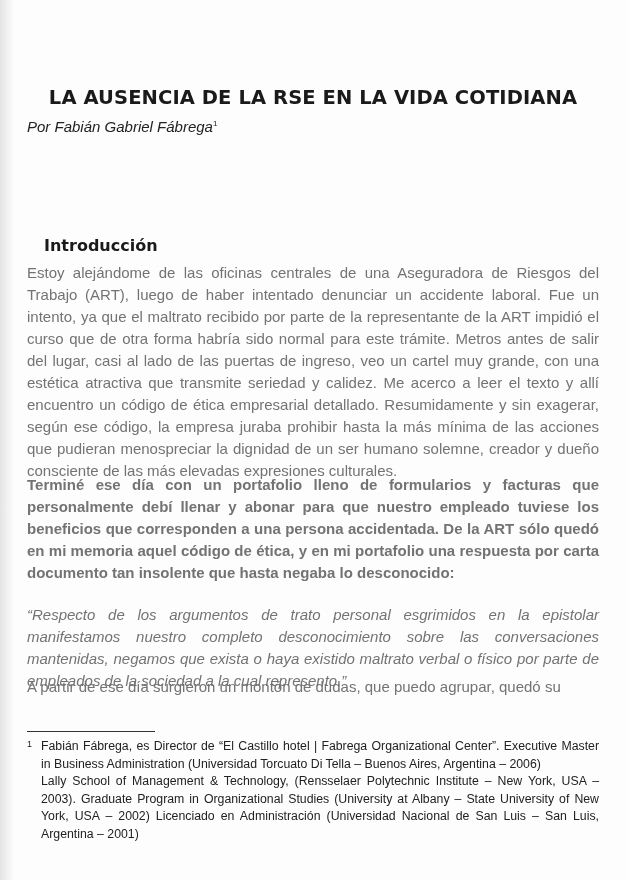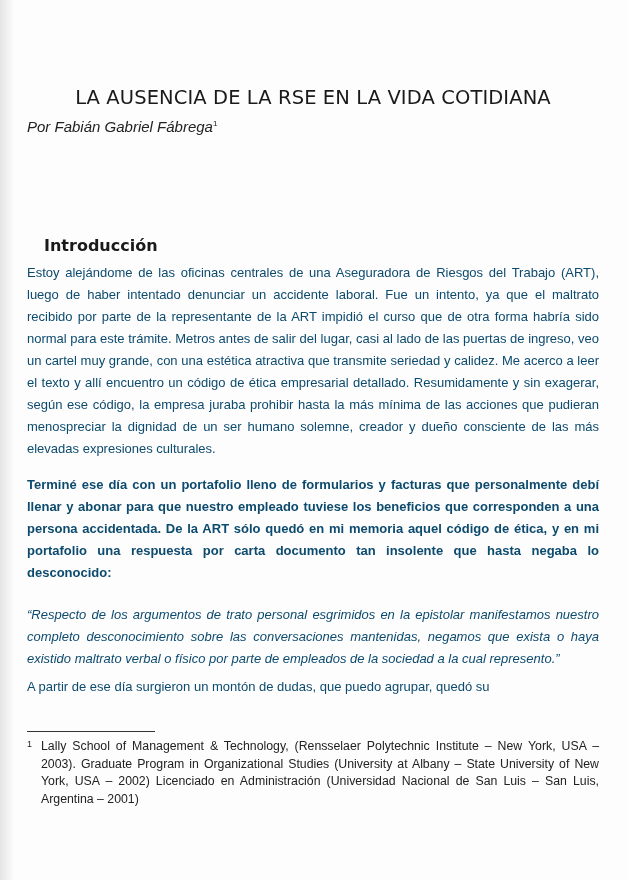--- a/index.html
+++ b/index.html
@@ -28,21 +28,21 @@
       top: 0;
       width: 572px;
     }
     .title {
       position: absolute;
       top: 86px;
       left: 0;
       width: 572px;
       text-align: center;
       font-family: "DejaVu Sans", sans-serif;
-      font-weight: normal;
+      font-weight: bold;
       font-size: 19.5px;
       letter-spacing: 0.1px;
       color: #1a1a1a;
       white-space: nowrap;
     }
     .byline {
       position: absolute;
       top: 118px;
       left: 0;
       width: 572px;
@@ -61,24 +61,24 @@
       left: 0;
       font-family: "DejaVu Sans", sans-serif;
       font-weight: bold;
       font-size: 16px;
       color: #1a1a1a;
     }
     .body-text {
       position: absolute;
       left: 0;
       width: 572px;
-      font-size: 13px;
+      font-size: 15px;
       line-height: 22px;
       text-align: justify;
-      color: #0c4a6e;
+      color: #737373;
       margin: 0;
     }
     .p1 { top: 262px; }
     .p2 { top: 474px; font-weight: bold; }
     .p3 { top: 604px; font-style: italic; }
     .p4 { top: 676px; text-align: left; white-space: nowrap; }
     .footnote-rule {
       position: absolute;
       top: 731px;
       left: 0;
@@ -127,16 +127,17 @@
   <p class="body-text p1">Estoy alejándome de las oficinas centrales de una Aseguradora de Riesgos del Trabajo (ART), luego de haber intentado denunciar un accidente laboral. Fue un intento, ya que el maltrato recibido por parte de la representante de la ART impidió el curso que de otra forma habría sido normal para este trámite. Metros antes de salir del lugar, casi al lado de las puertas de ingreso, veo un cartel muy grande, con una estética atractiva que transmite seriedad y calidez. Me acerco a leer el texto y allí encuentro un código de ética empresarial detallado. Resumidamente y sin exagerar, según ese código, la empresa juraba prohibir hasta la más mínima de las acciones que pudieran menospreciar la dignidad de un ser humano solemne, creador y dueño consciente de las más elevadas expresiones culturales.</p>
   <p class="body-text p2">Terminé ese día con un portafolio lleno de formularios y facturas que personalmente debí llenar y abonar para que nuestro empleado tuviese los beneficios que corresponden a una persona accidentada. De la ART sólo quedó en mi memoria aquel código de ética, y en mi portafolio una respuesta por carta documento tan insolente que hasta negaba lo desconocido:</p>
   <p class="body-text p3">“Respecto de los argumentos de trato personal esgrimidos en la epistolar manifestamos nuestro completo desconocimiento sobre las conversaciones mantenidas, negamos que exista o haya existido maltrato verbal o físico por parte de empleados de la sociedad a la cual represento.”</p>
   <p class="body-text p4">A partir de ese día surgieron un montón de dudas, que puedo agrupar, quedó su</p>
 
   <div class="footnote-rule"></div>
 
   <div class="footnote">
     <span class="fn-mark">1</span>
     <div class="fn-body">
+      <span class="fn-line">Fabián Fábrega, es Director de “El Castillo hotel | Fabrega Organizational Center”. Executive Master in Business Administration (Universidad Torcuato Di Tella – Buenos Aires, Argentina – 2006)</span>
       <span class="fn-line">Lally School of Management &amp; Technology, (Rensselaer Polytechnic Institute – New York, USA – 2003). Graduate Program in Organizational Studies (University at Albany – State University of New York, USA – 2002) Licenciado en Administración (Universidad Nacional de San Luis – San Luis, Argentina – 2001)</span>
     </div>
   </div>
 </div>
 
 </body></html>

